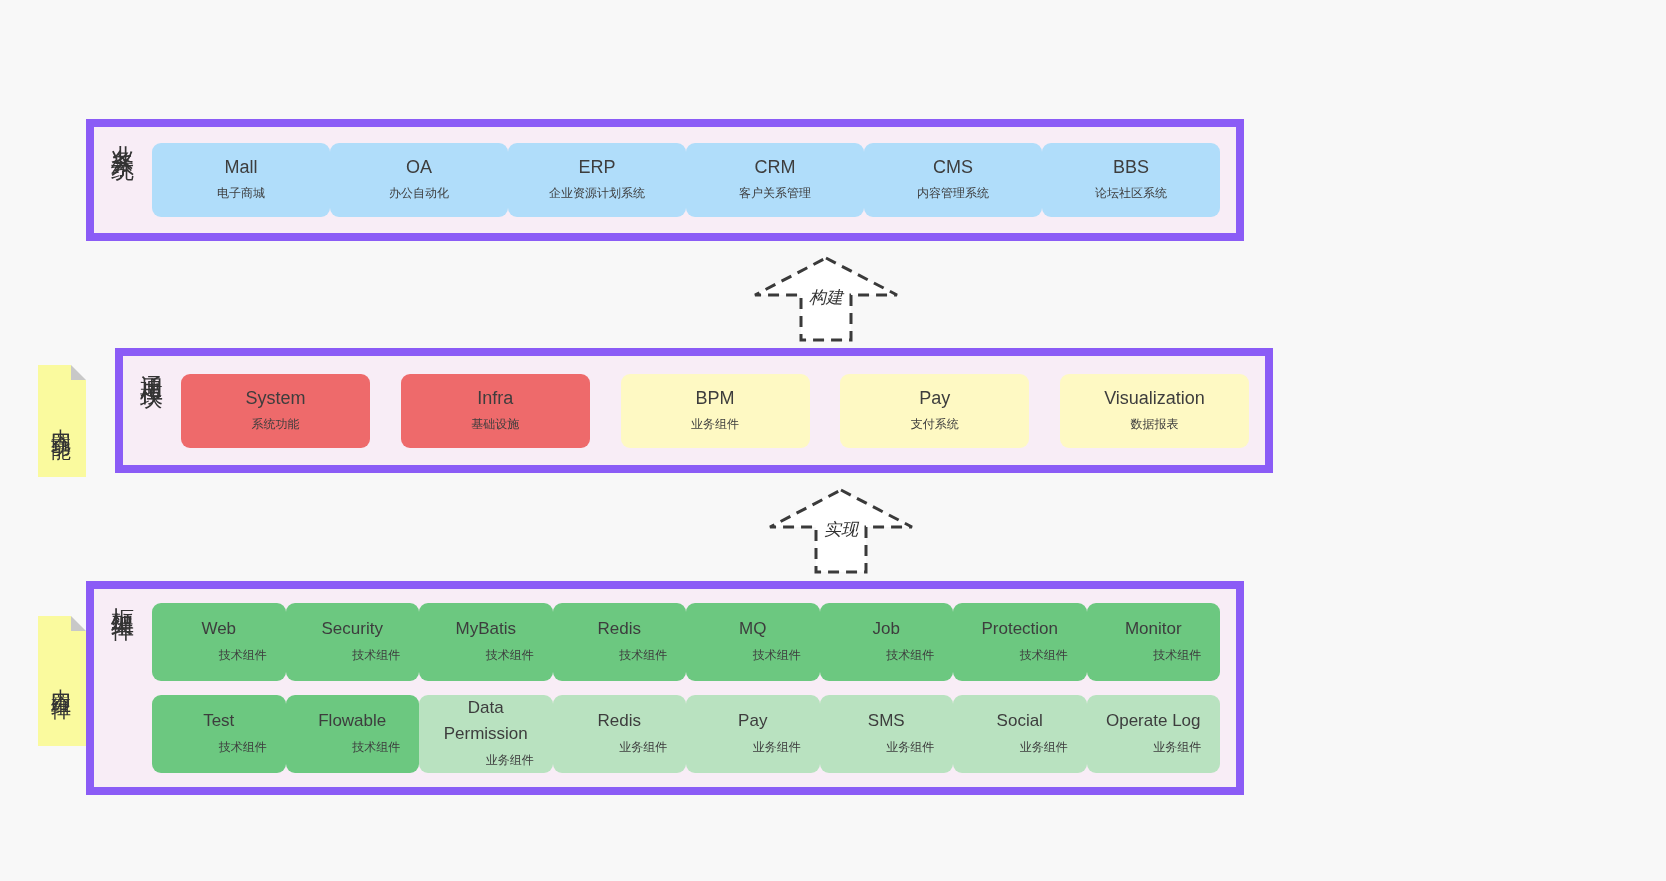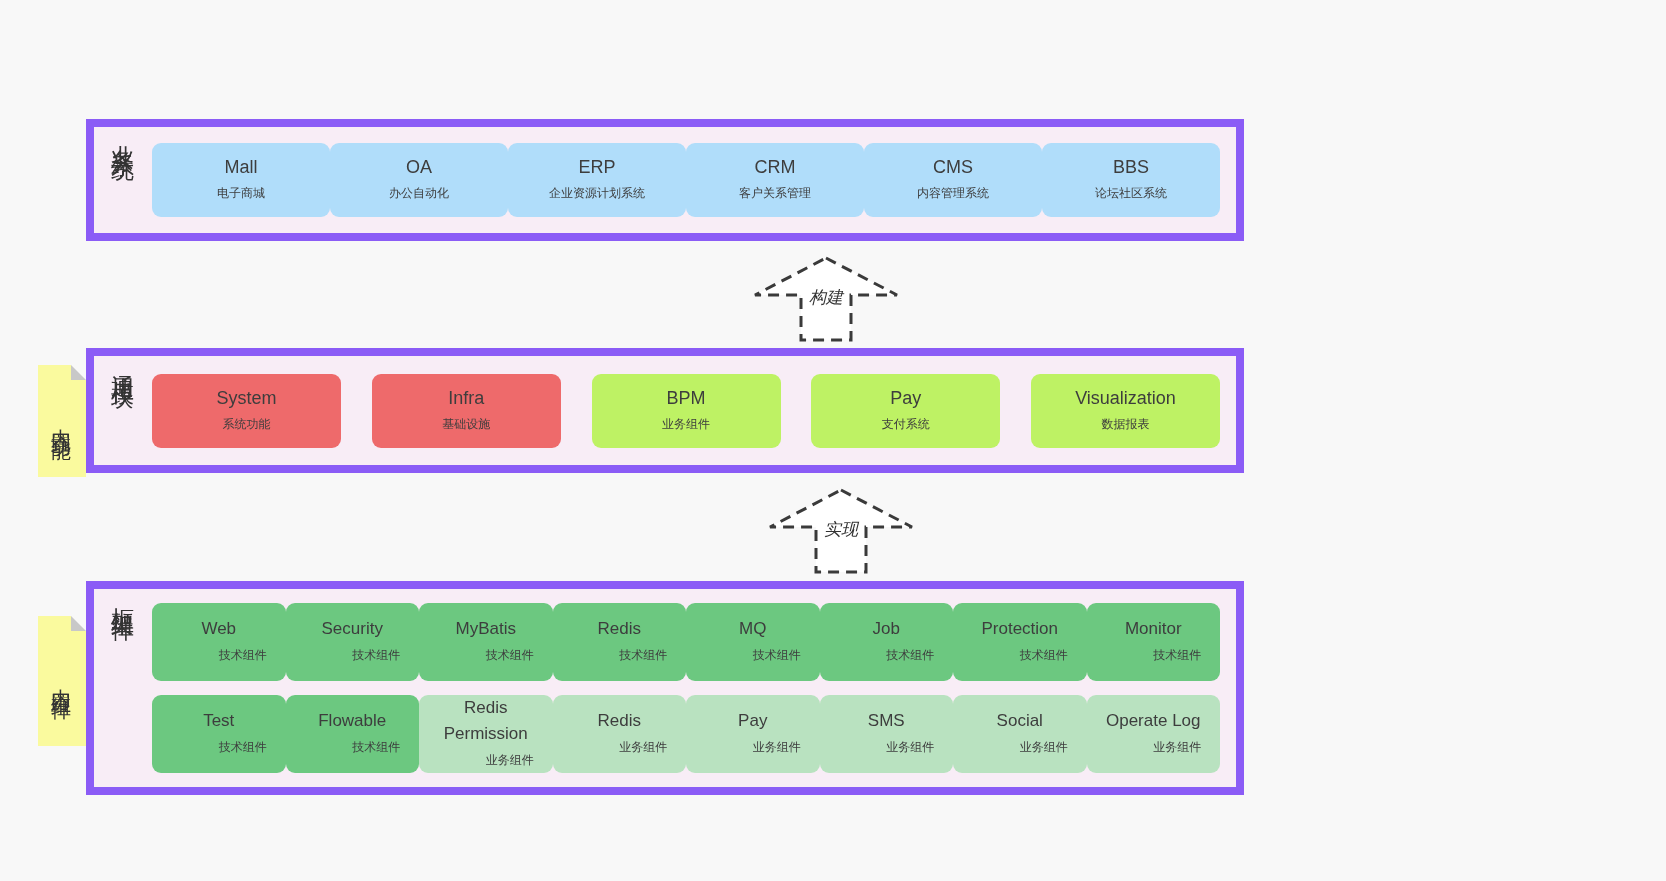--- a/index.html
+++ b/index.html
@@ -46,21 +46,21 @@
     line-height:26px;
     font-size:18px;
     padding:4px 8px;
   }
   .node .sub { font-size:12px; }
   .node.big { width:189px; height:74px; }
   .node.small { width:142px; height:78px; font-size:17px; }
   .node.small .sub { font-size:12px;margin-left:48px; }
   .blue  { background:#b0ddfa; }
   .red   { background:#ee6a6b; }
-  .pink  { background:#bef264; }
+  .pink  { background:#fef9c3; }
   .green { background:#6cc880; }
   .lgreen{ background:#b9e2c0; }
   .rows {
     position:absolute;
     left:58px; right:16px; top:0; bottom:0;
     display:flex;
     flex-direction:column;
     justify-content:space-evenly;
   }
   .row {
@@ -147,21 +147,21 @@
 <div class="arrow" style="left:751px;top:255px;">
   <svg width="150" height="88" viewBox="0 0 150 88">
     <polygon points="75,3 146,40 100,40 100,85 50,85 50,40 4,40" fill="#ffffff" stroke="#3a3a3a" stroke-width="3" stroke-dasharray="11,7"></polygon>
   </svg>
   <div class="arrow-label">构建</div>
 </div>
 
 <div class="sticky" style="top:365px;height:112px;">
   <div class="sticky-label">内置功能</div>
 </div>
-<div class="layer" style="top:348px;height:125px;">
+<div class="layer" style="top:348px;height:125px;margin-left:29px;">
   <div class="layer-label">通用模块</div>
   <div class="boxes">
     <div class="node big red">
       <span>System</span>
       <span class="sub">系统功能</span>
     </div>
     <div class="node big red">
       <span>Infra</span>
       <span class="sub">基础设施</span>
     </div>
@@ -230,21 +230,21 @@
     <div class="row">
       <div class="node small green">
         <span>Test</span>
         <span class="sub">技术组件</span>
       </div>
       <div class="node small green">
         <span>Flowable</span>
         <span class="sub">技术组件</span>
       </div>
       <div class="node small lgreen">
-        <span>Redis Permission</span>
+        <span>Data Permission</span>
         <span class="sub">业务组件</span>
       </div>
       <div class="node small lgreen">
         <span>Redis</span>
         <span class="sub">业务组件</span>
       </div>
       <div class="node small lgreen">
         <span>Pay</span>
         <span class="sub">业务组件</span>
       </div>

